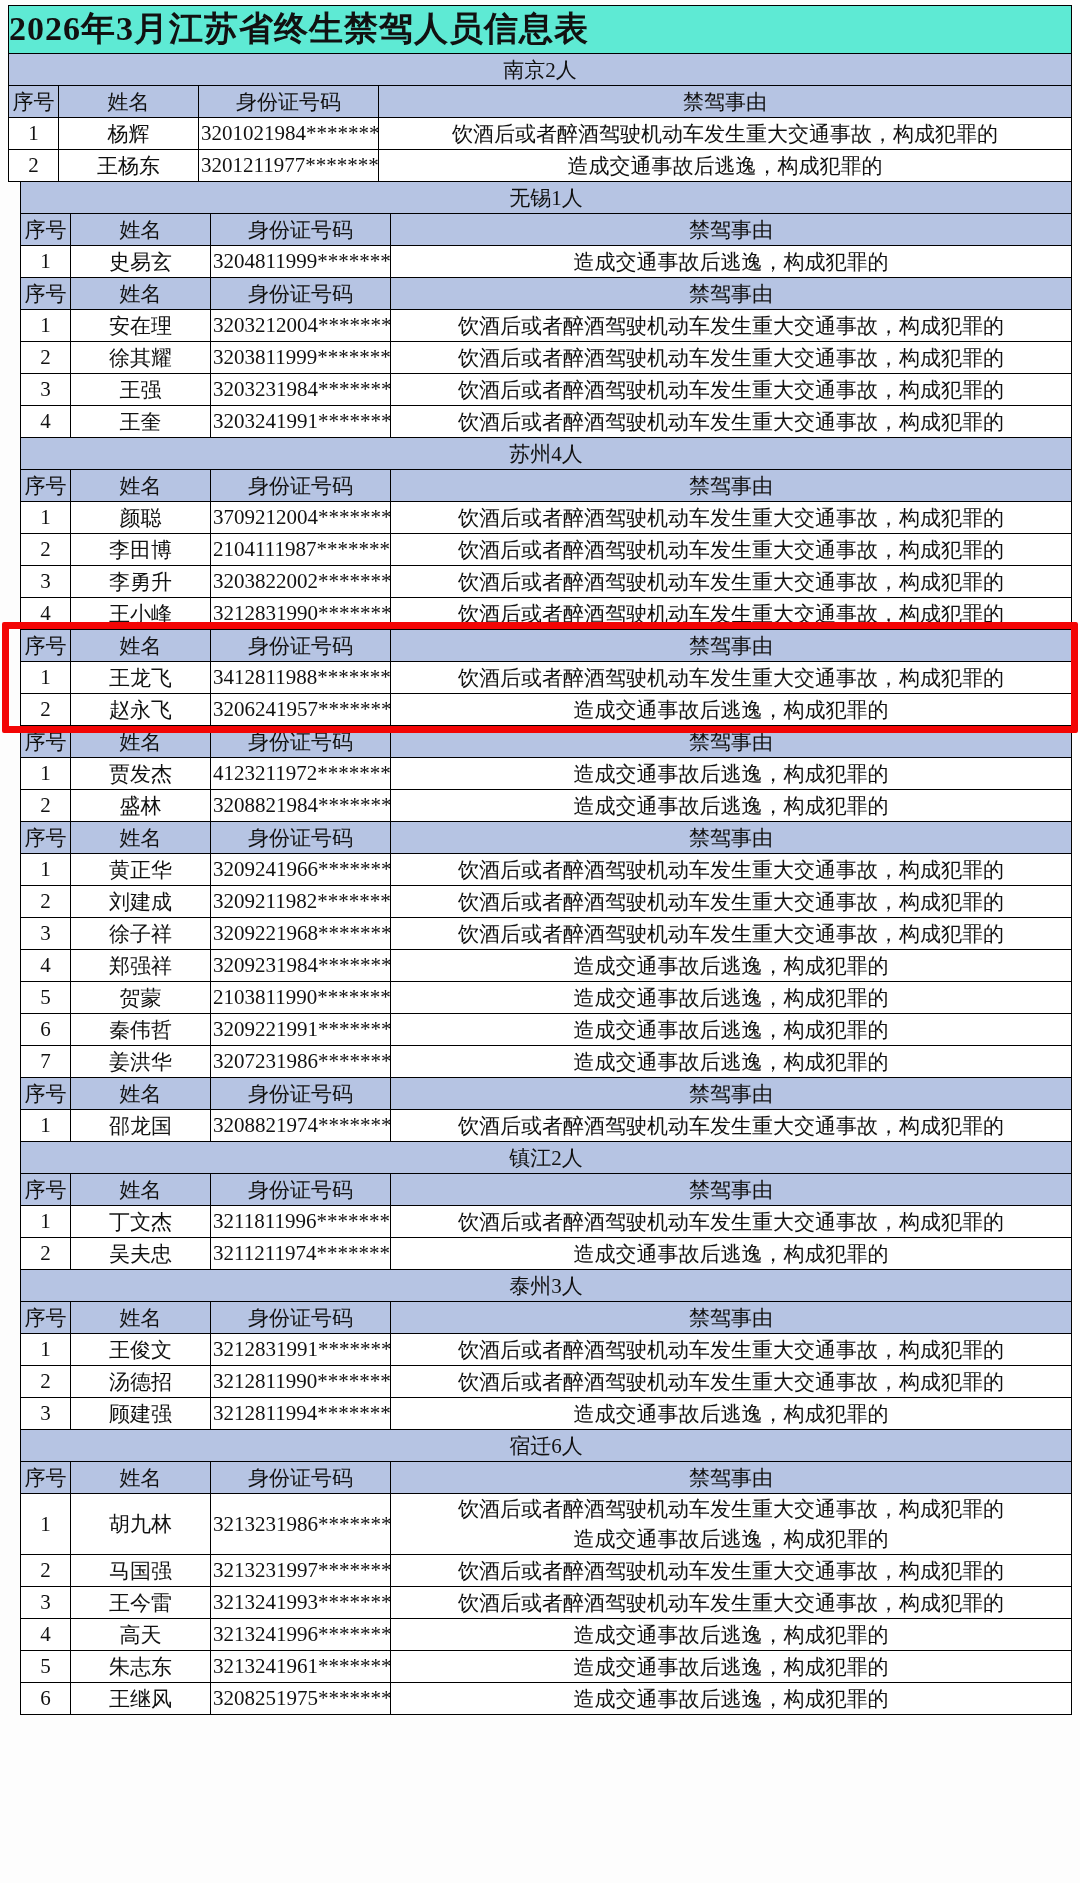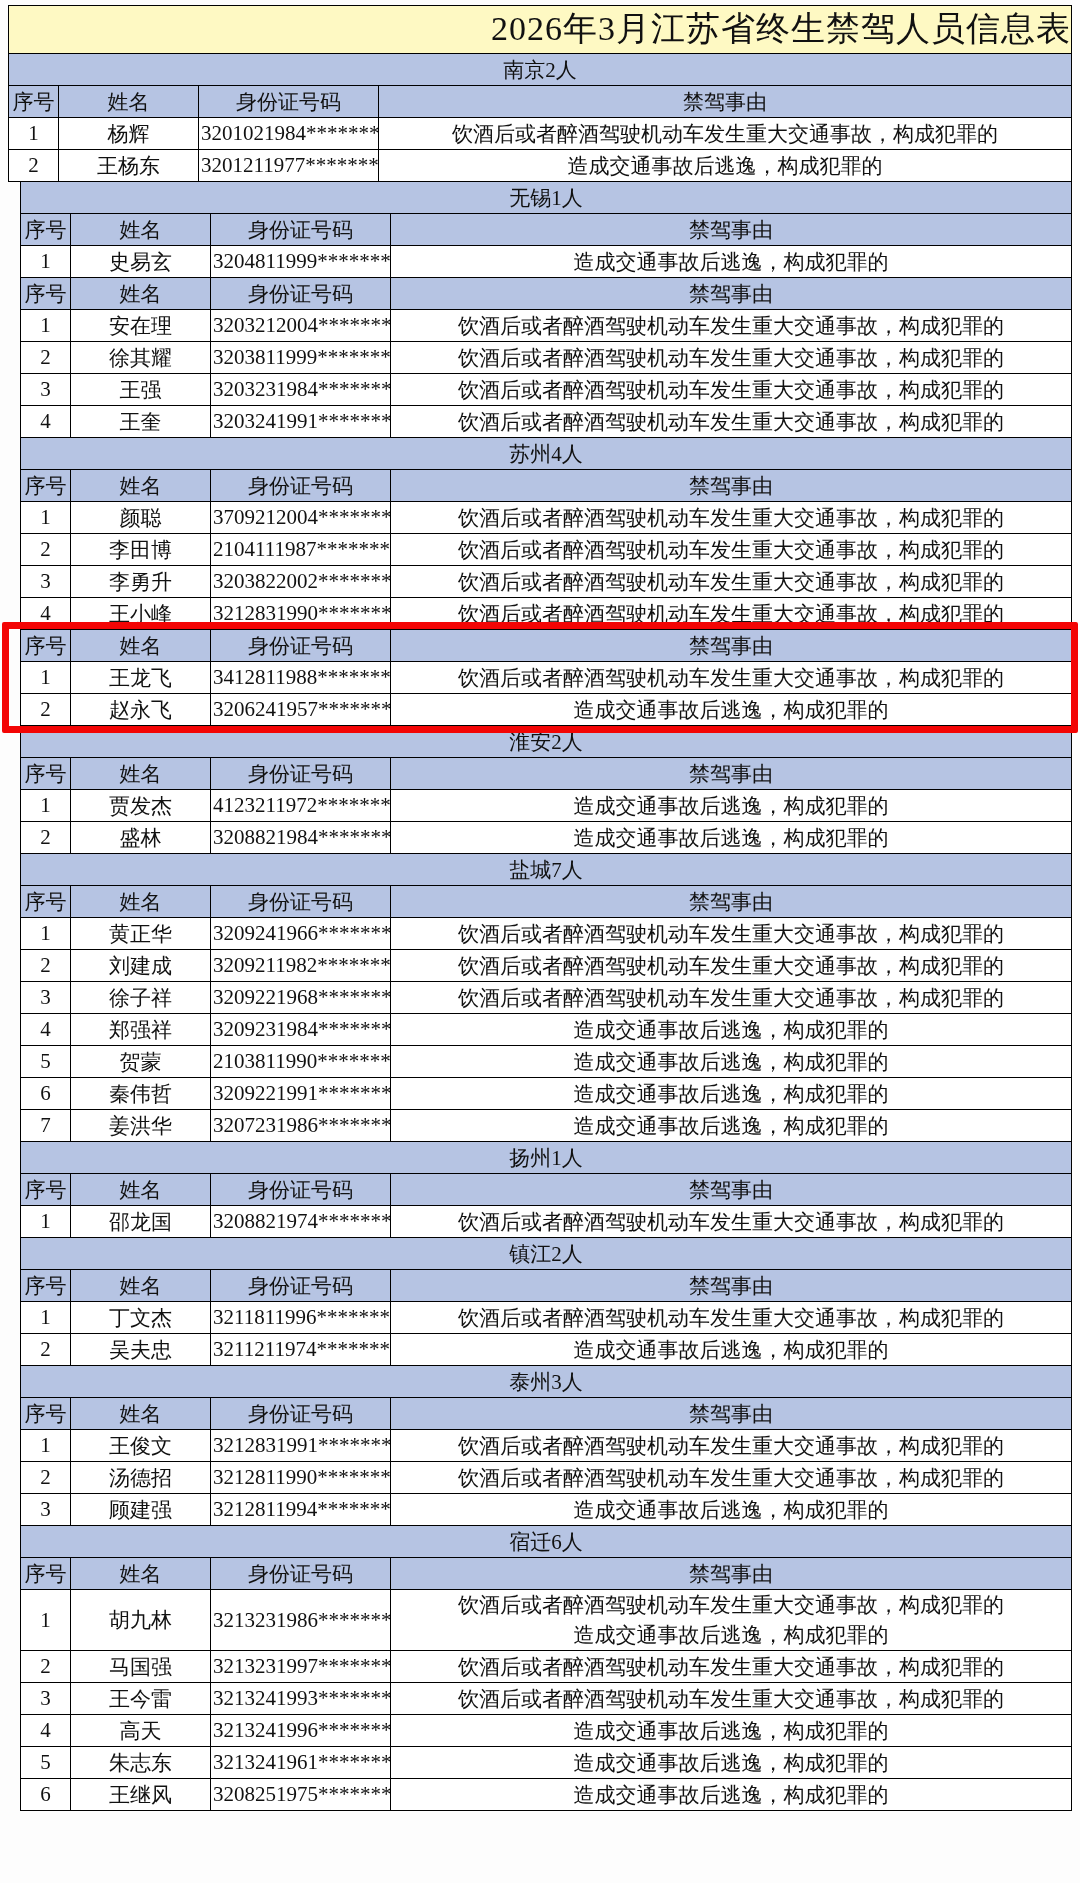--- a/index.html
+++ b/index.html
@@ -9,26 +9,26 @@
     box-sizing:border-box;
     padding:5px 8px 8px 8px;
     background:#fdfdfd;
     font-family:"Liberation Serif", serif;
     color:#111111;
     overflow:hidden;
   }
   .title {
     box-sizing:border-box;
     height:48px; line-height:46px;
-    text-align:right;
-    font-size:34px; font-weight:normal;
+    text-align:left;
+    font-size:34px; font-weight:bold;
     letter-spacing:1px;
     border:1px solid #000;
     border-bottom:none;
-    background:#fef9c3;
+    background:#5eead4;
   }
   .section { position:relative; }
   .section:not(:first-child) { margin-top:-1px;padding-left:12px; }
   .section.highlighted { z-index:2; }
   .hl-box {
     position:absolute;
     left:-6px; right:-6px; top:-7px; bottom:-7px;
     border:7px solid var(--hl-color,#f30505);
     border-radius:2px;
     pointer-events:none;
@@ -245,23 +245,20 @@
       </div>
       <div class="section">
         <table class="tbl">
           <colgroup>
             <col class="c-idx">
             <col class="c-name">
             <col class="c-id">
             <col class="c-reason">
           </colgroup>
           <tbody>
-            <tr class="banner">
-              <td colspan="4">淮安2人</td>
-            </tr>
             <tr class="head">
               <td>序号</td>
               <td>姓名</td>
               <td>身份证号码</td>
               <td>禁驾事由</td>
             </tr>
             <tr class="row">
               <td class="idx">1</td>
               <td class="nm">贾发杰</td>
               <td class="idn">4123211972********</td>
@@ -278,23 +275,20 @@
       </div>
       <div class="section">
         <table class="tbl">
           <colgroup>
             <col class="c-idx">
             <col class="c-name">
             <col class="c-id">
             <col class="c-reason">
           </colgroup>
           <tbody>
-            <tr class="banner">
-              <td colspan="4">盐城7人</td>
-            </tr>
             <tr class="head">
               <td>序号</td>
               <td>姓名</td>
               <td>身份证号码</td>
               <td>禁驾事由</td>
             </tr>
             <tr class="row">
               <td class="idx">1</td>
               <td class="nm">黄正华</td>
               <td class="idn">3209241966********</td>
@@ -341,23 +335,20 @@
       </div>
       <div class="section">
         <table class="tbl">
           <colgroup>
             <col class="c-idx">
             <col class="c-name">
             <col class="c-id">
             <col class="c-reason">
           </colgroup>
           <tbody>
-            <tr class="banner">
-              <td colspan="4">扬州1人</td>
-            </tr>
             <tr class="head">
               <td>序号</td>
               <td>姓名</td>
               <td>身份证号码</td>
               <td>禁驾事由</td>
             </tr>
             <tr class="row">
               <td class="idx">1</td>
               <td class="nm">邵龙国</td>
               <td class="idn">3208821974********</td>

